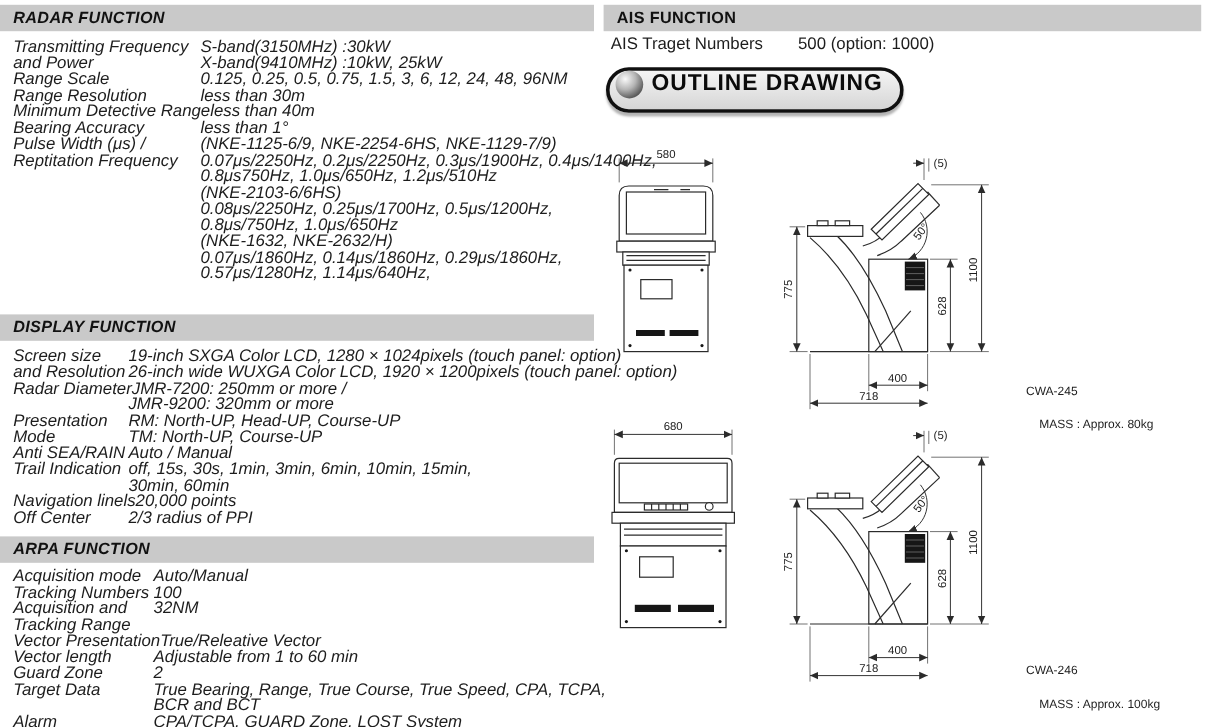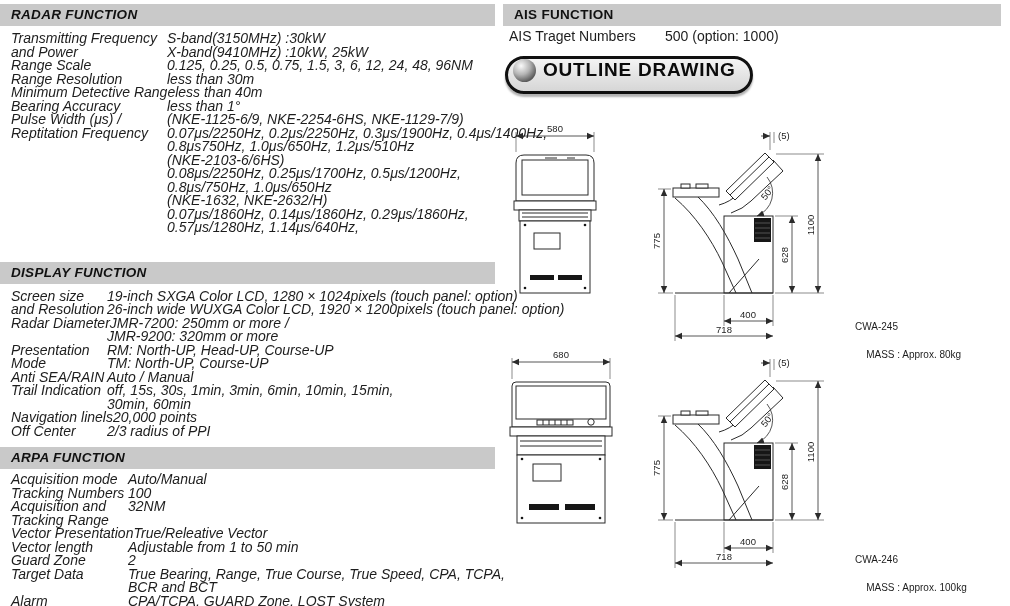--- a/index.html
+++ b/index.html
@@ -184,21 +184,21 @@
       <div class="spec-row">
         <span class="spec-label">Tracking Range</span>
         <span class="spec-value"></span>
       </div>
       <div class="spec-row">
         <span class="spec-label">Vector Presentation</span>
         <span class="spec-value">True/Releative Vector</span>
       </div>
       <div class="spec-row">
         <span class="spec-label">Vector length</span>
-        <span class="spec-value">Adjustable from 1 to 50 min</span>
+        <span class="spec-value">Adjustable from 1 to 60 min</span>
       </div>
       <div class="spec-row">
         <span class="spec-label">Guard Zone</span>
         <span class="spec-value">2</span>
       </div>
       <div class="spec-row">
         <span class="spec-label">Target Data</span>
         <span class="spec-value">True Bearing, Range, True Course, True Speed, CPA, TCPA,</span>
       </div>
       <div class="spec-row">

